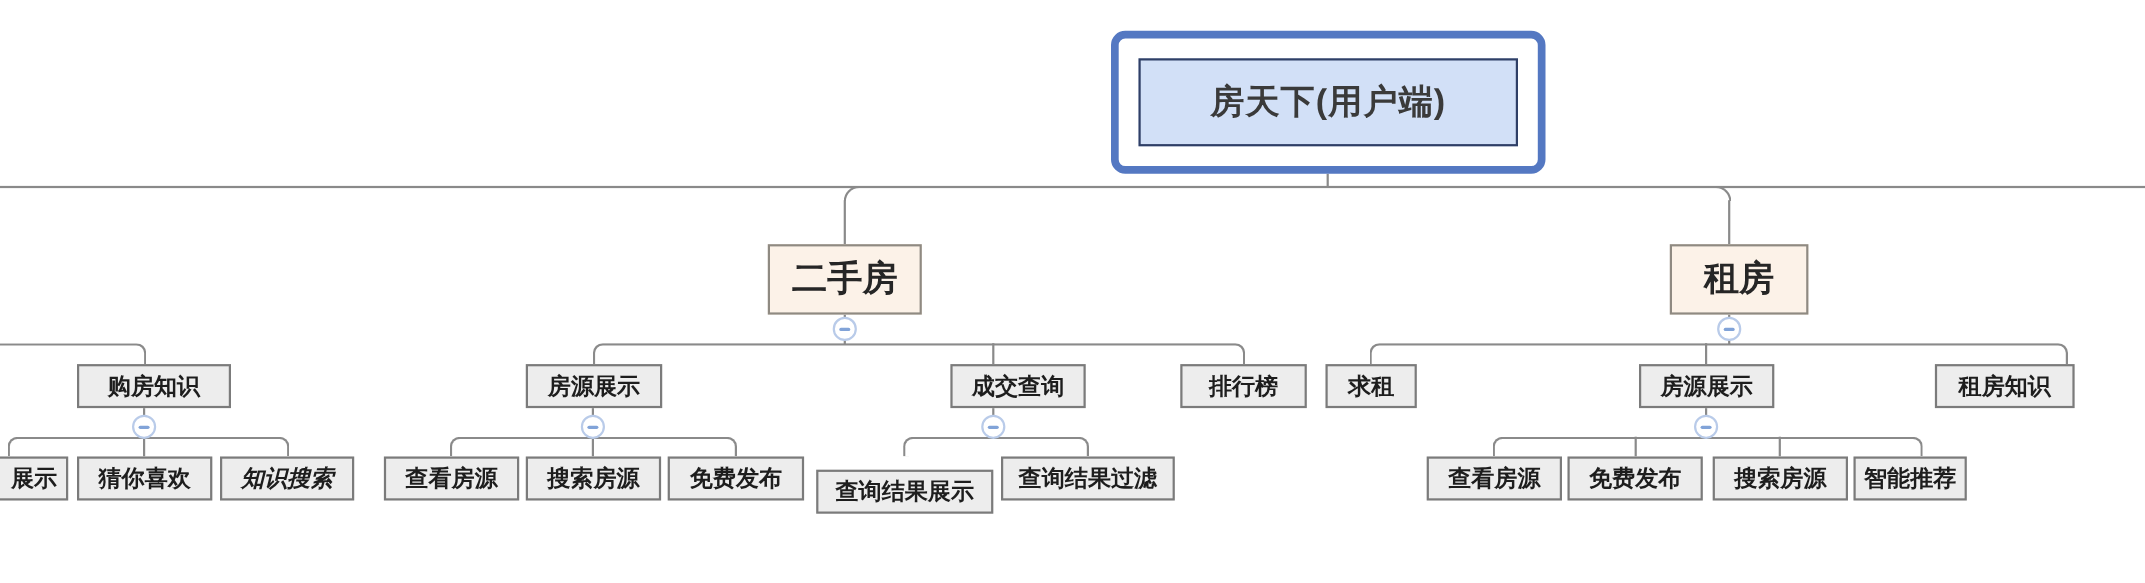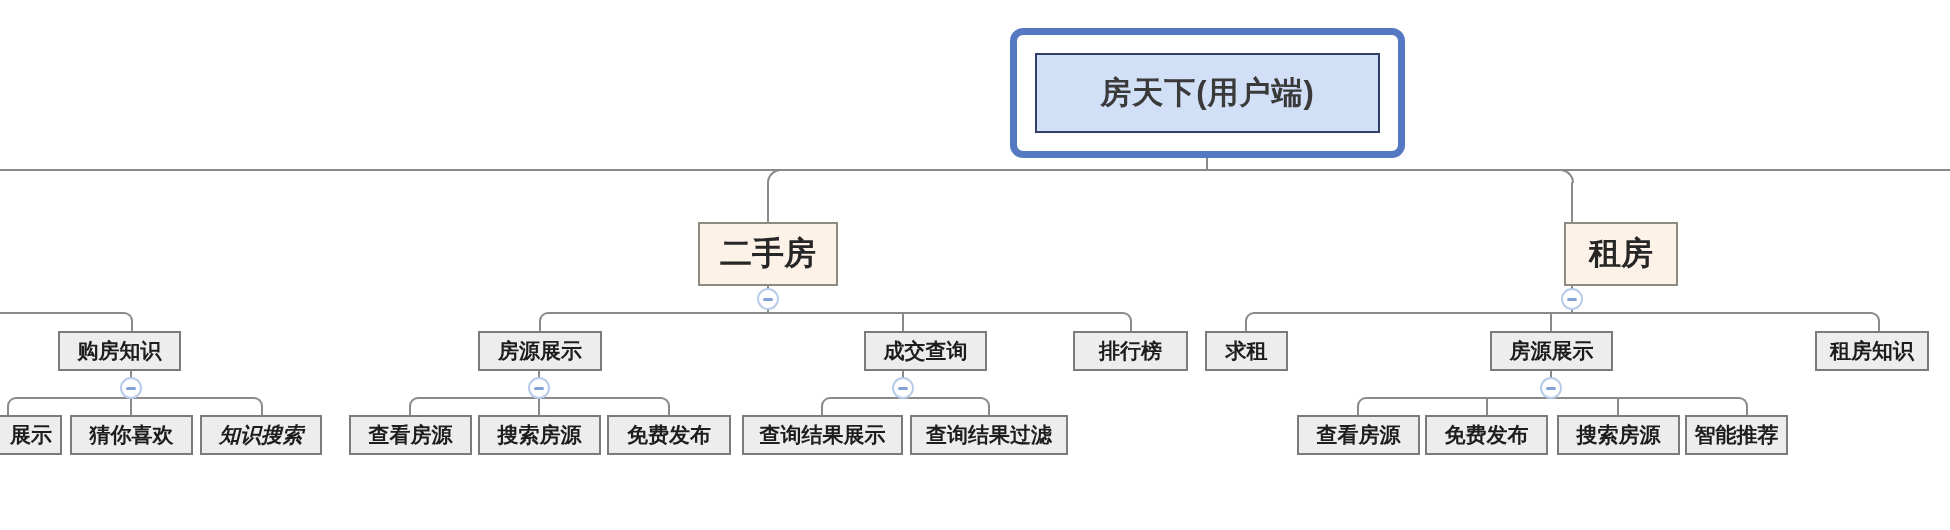--- a/index.html
+++ b/index.html
@@ -85,39 +85,39 @@
   <div class="rail" style="left:821px;top:397px;width:169px;height:18px;"></div>
   <div class="rail" style="left:1357px;top:397px;width:391px;height:18px;"></div>
   <div class="vline" style="left:1486px;top:397px;height:18px;"></div>
   <div class="vline" style="left:1617px;top:397px;height:18px;"></div>
 
   <div class="root-outer">
     <div class="root-inner">房天下(用户端)</div>
   </div>
 
   <div class="node branch" style="left:698px;width:140px;">二手房</div>
-  <div class="node branch" style="left:1564px;width:114px;">租房</div>
+  <div class="node branch" style="left:1518px;width:126px;">租房</div>
 
-  <div class="node lvl2" style="left:58px;width:123px;">购房知识</div>
+  <div class="node lvl2" style="left:70px;width:140px;">购房知识</div>
   <div class="node lvl2" style="left:478px;width:124px;">房源展示</div>
   <div class="node lvl2" style="left:864px;width:123px;font-family:Liberation Mono, monospace;">成交查询</div>
   <div class="node lvl2" style="left:1073px;width:115px;">排行榜</div>
   <div class="node lvl2" style="left:1205px;width:83px;text-align:center;">求租</div>
   <div class="node lvl2" style="left:1490px;width:123px;">房源展示</div>
-  <div class="node lvl2" style="left:1815px;width:114px;">租房知识</div>
+  <div class="node lvl2" style="left:1759px;width:127px;">租房知识</div>
 
   <div class="node lvl3 cut" style="left:-45px;width:107px;">展示</div>
   <div class="node lvl3" style="left:70px;width:123px;">猜你喜欢</div>
   <div class="node lvl3" style="left:200px;width:122px;font-style:italic;">知识搜索</div>
 
   <div class="node lvl3" style="left:349px;width:123px;">查看房源</div>
   <div class="node lvl3" style="left:478px;width:123px;">搜索房源</div>
   <div class="node lvl3" style="left:607px;width:124px;">免费发布</div>
 
-  <div class="node lvl3" style="left:742px;width:161px;">查询结果展示</div>
+  <div class="node lvl3" style="left:742px;width:161px;margin-top:12px;">查询结果展示</div>
   <div class="node lvl3" style="left:910px;width:158px;">查询结果过滤</div>
 
   <div class="node lvl3" style="left:1297px;width:123px;">查看房源</div>
   <div class="node lvl3" style="left:1425px;width:123px;">免费发布</div>
   <div class="node lvl3" style="left:1557px;width:123px;">搜索房源</div>
   <div class="node lvl3" style="left:1685px;width:103px;">智能推荐</div>
 
   <div class="collapse" style="left:757px;top:288px;"></div>
   <div class="collapse" style="left:1561px;top:288px;"></div>
   <div class="collapse" style="left:120px;top:377px;"></div>

